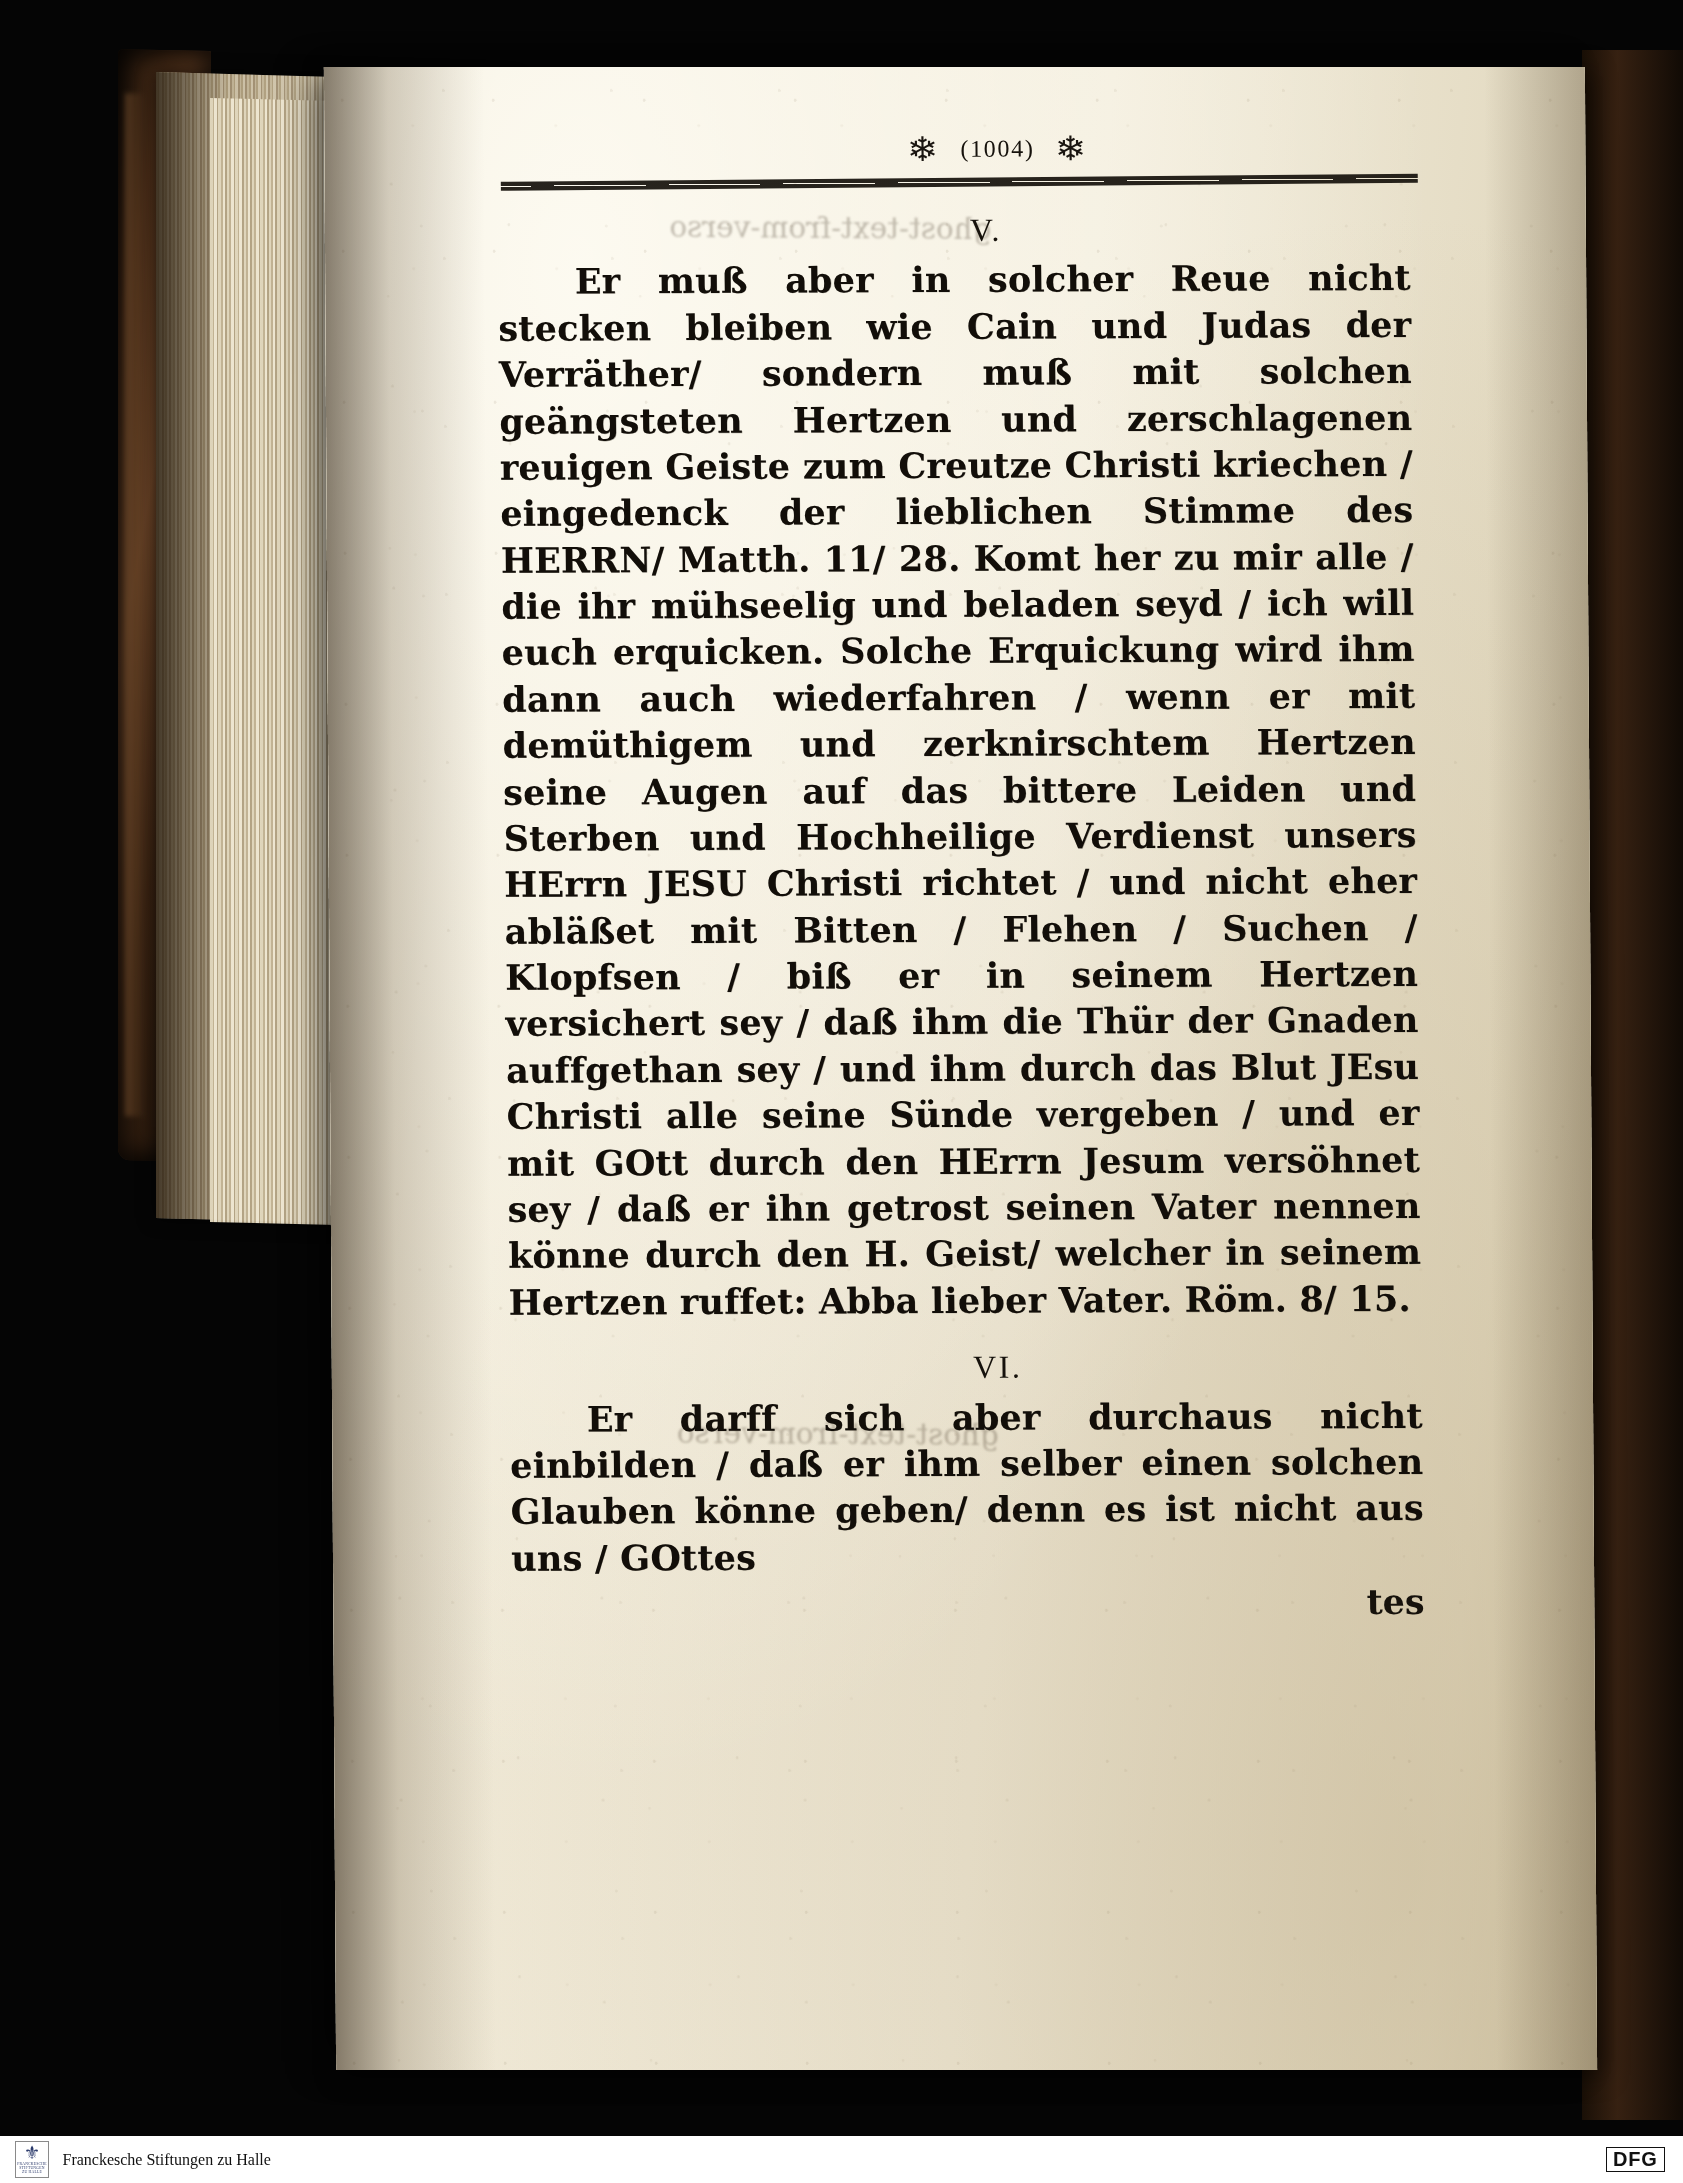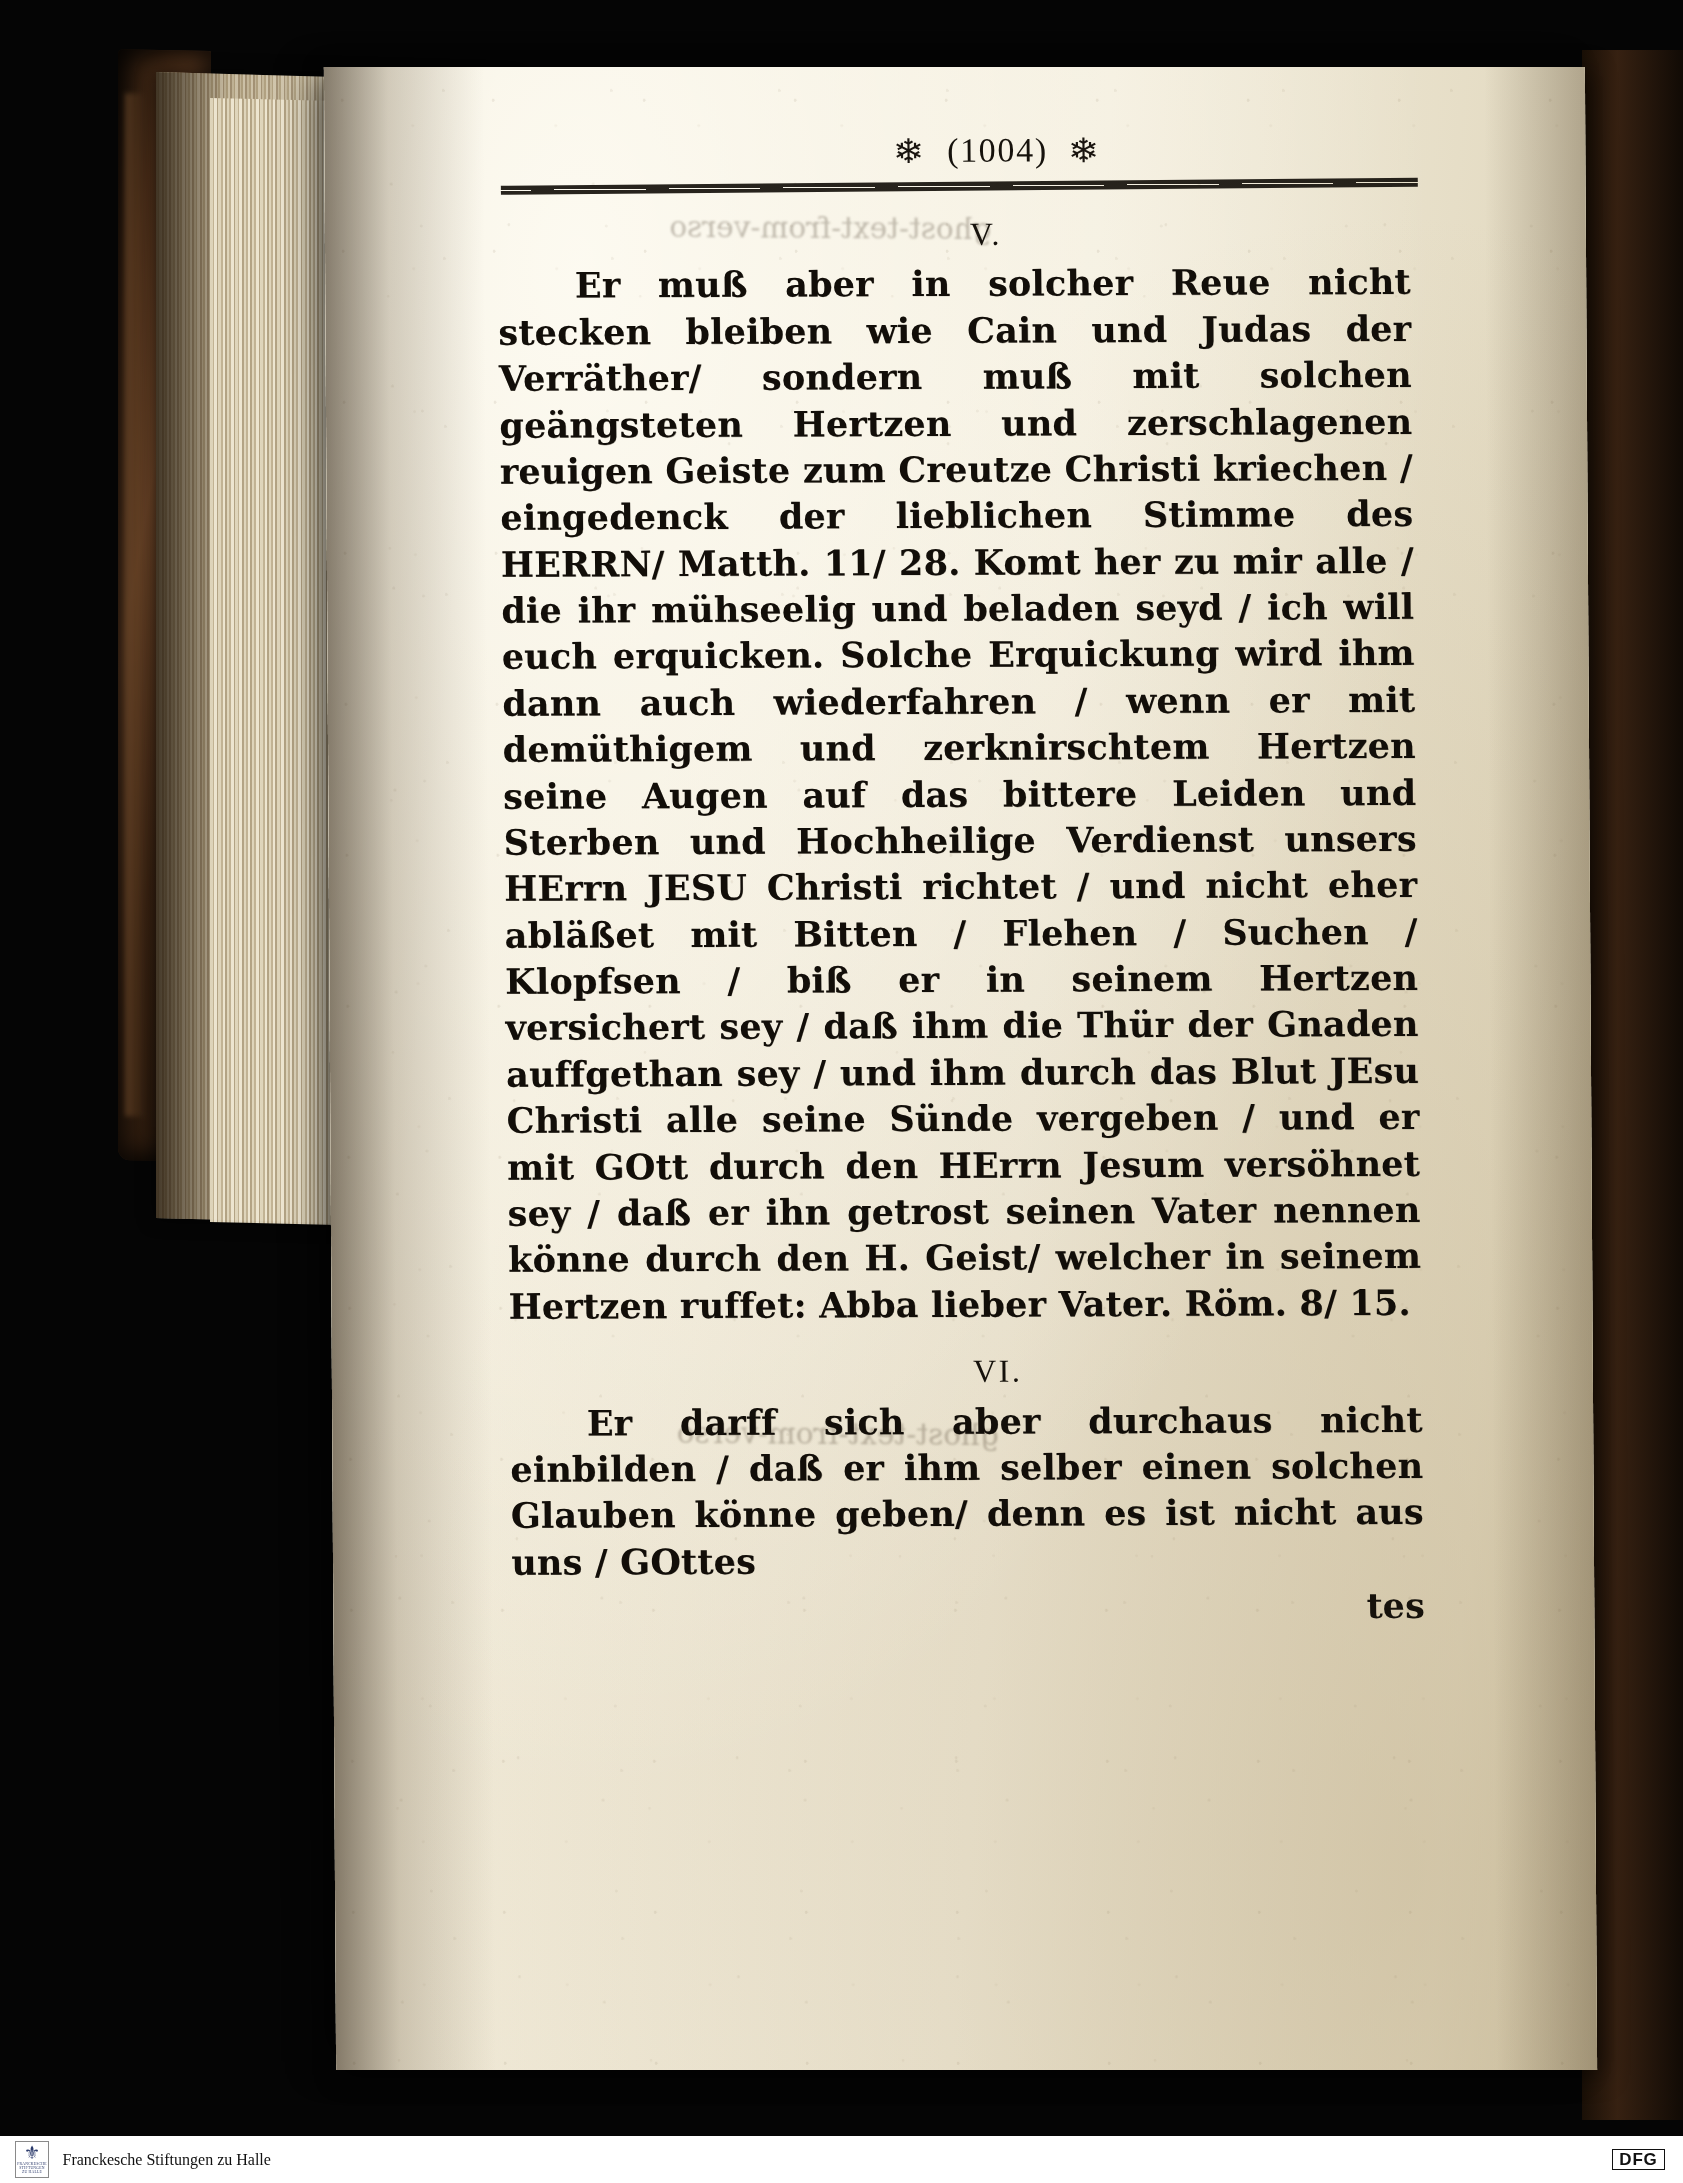--- a/index.html
+++ b/index.html
@@ -175,21 +175,21 @@
     letter-spacing: 1.7px;
     margin-left: 101px;
   }
   .fleuron {
     font-size: 34px;
     line-height: 1;
     transform: scaleX(1.1);
     color: #1a1510;
   }
   .page-number {
-    font-size: 34px;
+    font-size: 24px;
     font-family: "Liberation Serif", serif;
   }
   .header-rule {
     margin: 11.8px 0 0 50px;
     width: 917px;
     height: 9.3px;
     background:
       linear-gradient(180deg, #15110b 0 4.2px, rgba(0,0,0,0) 4.2px 5px, #15110b 5px 9.3px);
     opacity: 0.92;
     transform: skewY(-0.25deg);
@@ -292,21 +292,21 @@
     line-height: 4.2px;
   }
   .footer-text {
     font-family: "Liberation Serif", serif;
     font-size: 16px;
     color: #111;
   }
   .dfg-logo {
     font-family: "Liberation Sans", sans-serif;
     font-weight: 700;
-    font-size: 17px;
+    font-size: 20px;
     letter-spacing: 0.8px;
     color: #111;
     border: 1.7px solid #111;
     padding: 0.8px 5.9px 1.7px 5.9px;
     line-height: 1;
   }
 </style>
 </head>
 <body>
 

